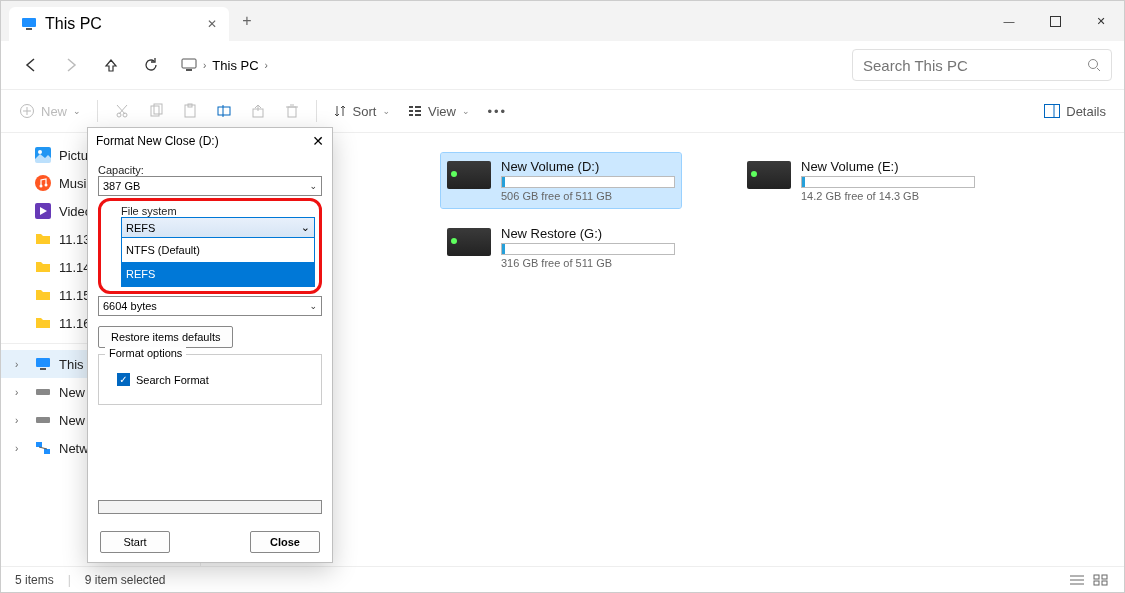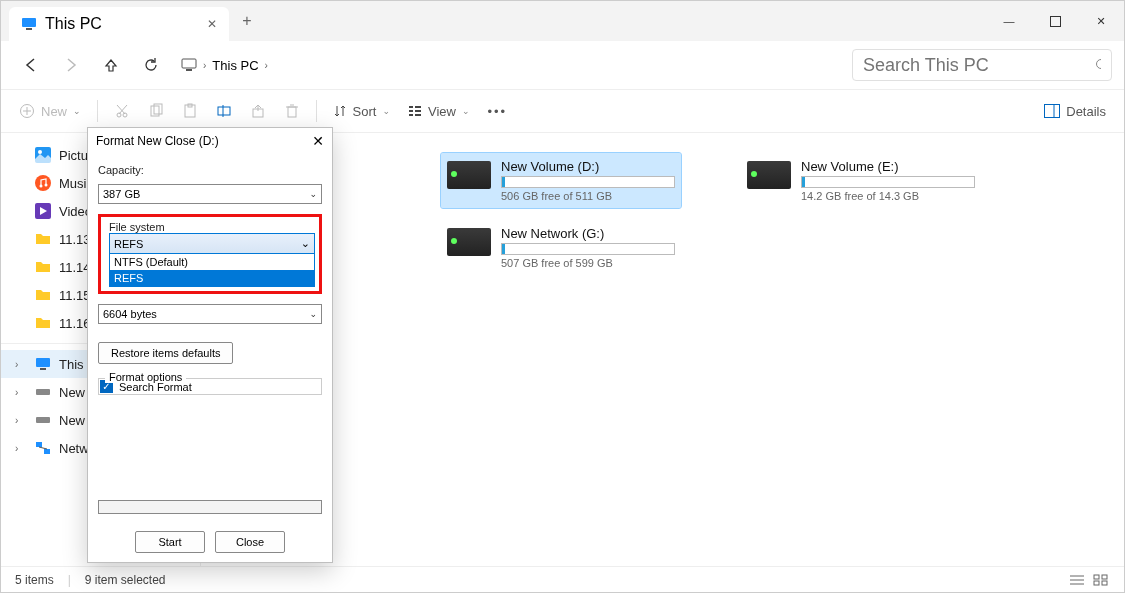--- a/index.html
+++ b/index.html
@@ -13,21 +13,21 @@
 .win-controls { margin-left: auto; display: flex; }
 .win-btn { width: 46px; height: 40px; display: flex; align-items: center; justify-content: center; color: #333; font-size: 11px; }
 
 
 .navrow { height: 48px; background: #fff; display: flex; align-items: center; padding: 0 12px; gap: 4px; }
 .nav-btn { width: 36px; height: 36px; display: flex; align-items: center; justify-content: center; color: #555; border-radius: 4px; }
 .nav-btn.disabled { color: #bbb; }
 .breadcrumb { display: flex; align-items: center; gap: 6px; margin-left: 8px; flex: 1; }
 .crumb-chev { color: #666; font-size: 10px; }
 .searchbox { width: 260px; height: 32px; border: 1px solid #e0e0e0; border-radius: 4px; display: flex; align-items: center; padding: 0 10px; color: #888; font-size: 13px; }
-.searchbox input { border: none; outline: none; flex: 1; font-size: 18px; }
+.searchbox input { border: none; outline: none; flex: 1; font-size: 15px; }
 
 
 .toolbar { height: 44px; background: #fff; border-top: 1px solid #eee; border-bottom: 1px solid #eee; display: flex; align-items: center; padding: 0 10px; gap: 2px; }
 .tool-btn { height: 32px; padding: 0 8px; display: flex; align-items: center; gap: 6px; color: #555; border-radius: 4px; font-size: 13px; }
 .tool-btn.disabled { color: #bbb; }
 .tool-sep { width: 1px; height: 22px; background: #e0e0e0; margin: 0 6px; }
 .tool-right { margin-left: auto; display: flex; align-items: center; gap: 8px; }
 
 
 .main { display: flex; height: calc(100% - 40px - 48px - 44px - 26px); background: #fff; }
@@ -54,37 +54,37 @@
 .local-disk-placeholder { position: absolute; left: 12px; top: 20px; font-size: 13px; color: #333; display:flex; align-items:center; gap:8px;}
 
 
 .statusbar { height: 26px; background: #fff; border-top: 1px solid #eee; display: flex; align-items: center; padding: 0 14px; font-size: 12px; color: #444; gap: 14px; }
 .status-right { margin-left: auto; display: flex; gap: 6px; }
 
 
 .dialog { position: absolute; left: 86px; top: 126px; width: 246px; height: 436px; background: #fff; border: 1px solid #bfbfbf; box-shadow: 0 8px 24px rgba(0,0,0,0.2); display: flex; flex-direction: column; }
 .dlg-title { height: 26px; display: flex; align-items: center; padding: 0 8px; font-size: 12px; }
 .dlg-close { margin-left: auto; font-size: 14px; }
-.dlg-body { padding: 8px 10px; font-size: 11px; display: flex; flex-direction: column; gap: 8px; flex: 1; position: relative; }
+.dlg-body { padding: 8px 10px; font-size: 11px; display: flex; flex-direction: column; gap: 0; flex: 1; position: relative; }
 .dlg-label { font-size: 11px; color: #222; margin-top: 2px; }
 .dlg-select { width: 100%; height: 20px; border: 1px solid #888; font-size: 11px; padding: 0 4px; background: #fff; display: flex; align-items: center; justify-content: space-between; }
 .dlg-select .chev { font-size: 9px; color: #333; }
-.fs-block { border: 3px solid #e11; border-radius: 0; padding: 2px 4px 4px 8px; margin-top: 2px; position: relative; }
+.fs-block { border: 3px solid #e11; border-radius: 12px; padding: 2px 4px 4px 20px; margin-top: 2px; position: relative; }
 .fs-select-open { width: 100%; border: 1px solid #0078d7; background: #fff; font-size: 11px; }
 .fs-sel-current { height: 20px; display: flex; align-items: center; justify-content: space-between; padding: 0 4px; background: linear-gradient(#e8f0fb,#d6e5f5); border-bottom: 1px solid #0078d7; }
-.fs-opt { height: 16px; padding: 0 4px; display: flex; align-items: center; }
+.fs-opt { height: 24px; padding: 0 4px; display: flex; align-items: center; }
 .fs-opt.highlight { background: #0078d7; color: #fff; }
 .dlg-btn { height: 22px; padding: 0 12px; border: 1px solid #888; background: #fdfdfd; font-size: 11px; border-radius: 2px; }
-.dlg-group { border: 1px solid #ccc; padding: 1px; font-size: 11px; position: relative; margin-top: 6px; }
+.dlg-group { border: 1px solid #ccc; padding: 18px; font-size: 11px; position: relative; margin-top: 6px; }
 .dlg-group-title { position: absolute; top: -8px; left: 6px; background: #fff; padding: 0 4px; font-size: 11px; }
 .dlg-check { display: flex; align-items: center; gap: 6px; }
 .dlg-check .box { width: 13px; height: 13px; background: #0067c0; display: flex; align-items: center; justify-content: center; color: #fff; font-size: 10px; }
 .dlg-input { width: 100%; height: 20px; border: 1px solid #888; font-size: 11px; padding: 0 4px; }
 .dlg-progress { height: 14px; border: 1px solid #888; background: #f4f4f4; margin-top: auto; }
-.dlg-footer { height: 40px; display: flex; align-items: center; justify-content: center; gap: 10px; padding: 0 12px; }
+.dlg-footer { height: 40px; display: flex; align-items: center; justify-content: space-between; gap: 10px; padding: 0 12px; }
 
 svg { display: block; }
 .muted { color: #888; }
 </style>
 </head>
 <body>
 
 <div class="titlebar">
   <div class="tab">
     <svg class="icon" width="16" height="16">
@@ -326,25 +326,25 @@
             <div class="drive-name">New Volume (D:)</div>
             <div class="drive-bar">
                 <div class="drive-bar-fill" style="width:2%"></div>
               </div>
             <div class="drive-free">506 GB free of 511 GB</div>
           </div>
         </div>
         <div class="drive">
           <div class="drive-icon"></div>
           <div class="drive-info">
-            <div class="drive-name">New Network (G:)</div>
+            <div class="drive-name">New Restore (G:)</div>
             <div class="drive-bar">
                 <div class="drive-bar-fill" style="width:2%"></div>
               </div>
-            <div class="drive-free">507 GB free of 599 GB</div>
+            <div class="drive-free">316 GB free of 511 GB</div>
           </div>
         </div>
       </div>
       <div class="drive-col">
         <div class="drive">
           <div class="drive-icon"></div>
           <div class="drive-info">
             <div class="drive-name">New Volume (E:)</div>
             <div class="drive-bar">
                 <div class="drive-bar-fill" style="width:2%"></div>
@@ -415,15 +415,15 @@
       <div class="dlg-check">
         <div class="box">✓</div>
         <span>Search Format</span>
       </div>
     </div>
 
     <div class="dlg-progress"></div>
   </div>
   <div class="dlg-footer">
     <button class="dlg-btn" style="width:70px;">Start</button>
-    <button class="dlg-btn" style="width:70px;">Close</button>
+    <button class="dlg-btn" style="width:70px;font-weight:bold;">Close</button>
   </div>
 </div>
 
 </body></html>

